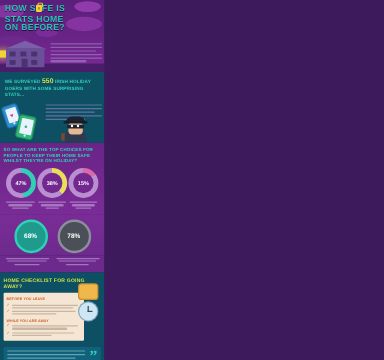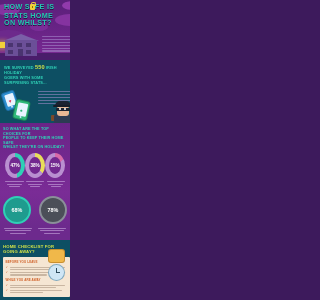--- a/index.html
+++ b/index.html
@@ -1,21 +1,21 @@
 <!DOCTYPE html>
 <html><head>
 <meta charset="utf-8">
 <style>
   html,body{margin:0;padding:0;}
   body{
     width:87px;height:300px;overflow:hidden;
     font-family:"Liberation Sans",sans-serif;
     background:#3d1a5c;
   }
-  .page{position:relative;width:70px;height:300px;overflow:hidden;}
+  .page{position:relative;width:87px;height:300px;overflow:hidden;}
 
   
   .hero{position:relative;height:60px;background:linear-gradient(180deg,#5a1f7a 0%,#6a2487 55%,#7b2a95 100%);overflow:hidden;}
   .cloud{position:absolute;border-radius:50%;background:#8b36a6;opacity:.85;}
   .c1{width:26px;height:11px;left:-6px;top:4px;}
   .c2{width:22px;height:9px;left:62px;top:1px;background:#9a3fb4;}
   .c3{width:30px;height:12px;left:55px;top:14px;background:#8b36a6;}
   .c4{width:18px;height:8px;left:30px;top:23px;background:#7e2f9b;}
   .c5{width:34px;height:13px;left:-8px;top:30px;background:#6d2a8d;}
   .title{position:absolute;left:4px;top:3px;right:3px;z-index:4;}
@@ -125,21 +125,21 @@
     <div class="cloud c2"></div>
     <div class="cloud c3"></div>
     <div class="cloud c4"></div>
     <div class="cloud c5"></div>
 
     <div class="title">
       <div class="tline">
         <span>HOW S</span><span class="lockw"><span class="lock"></span></span><span>FE IS</span>
       </div>
       <div class="tline">STATS HOME</div>
-      <div class="tline">ON WHILST?</div>
+      <div class="tline">ON BEFORE?</div>
     </div>
 
     <div class="scene">
       <div class="ground"></div>
       <div class="lit"></div>
       <div class="house">
         <div class="roof"></div>
         <div class="walls"></div>
         <div class="win w1"></div>
         <div class="win w2"></div>

